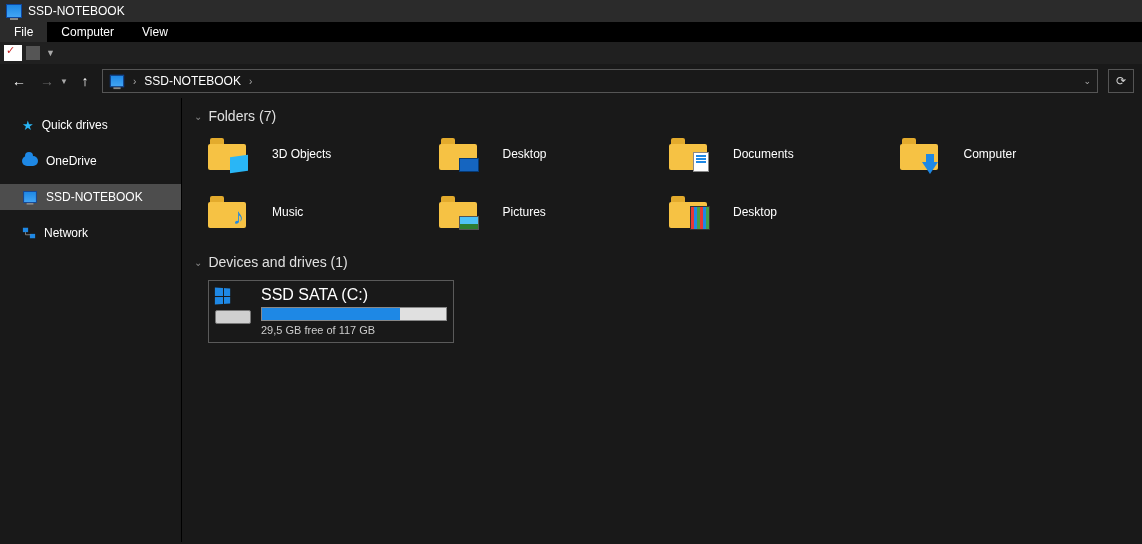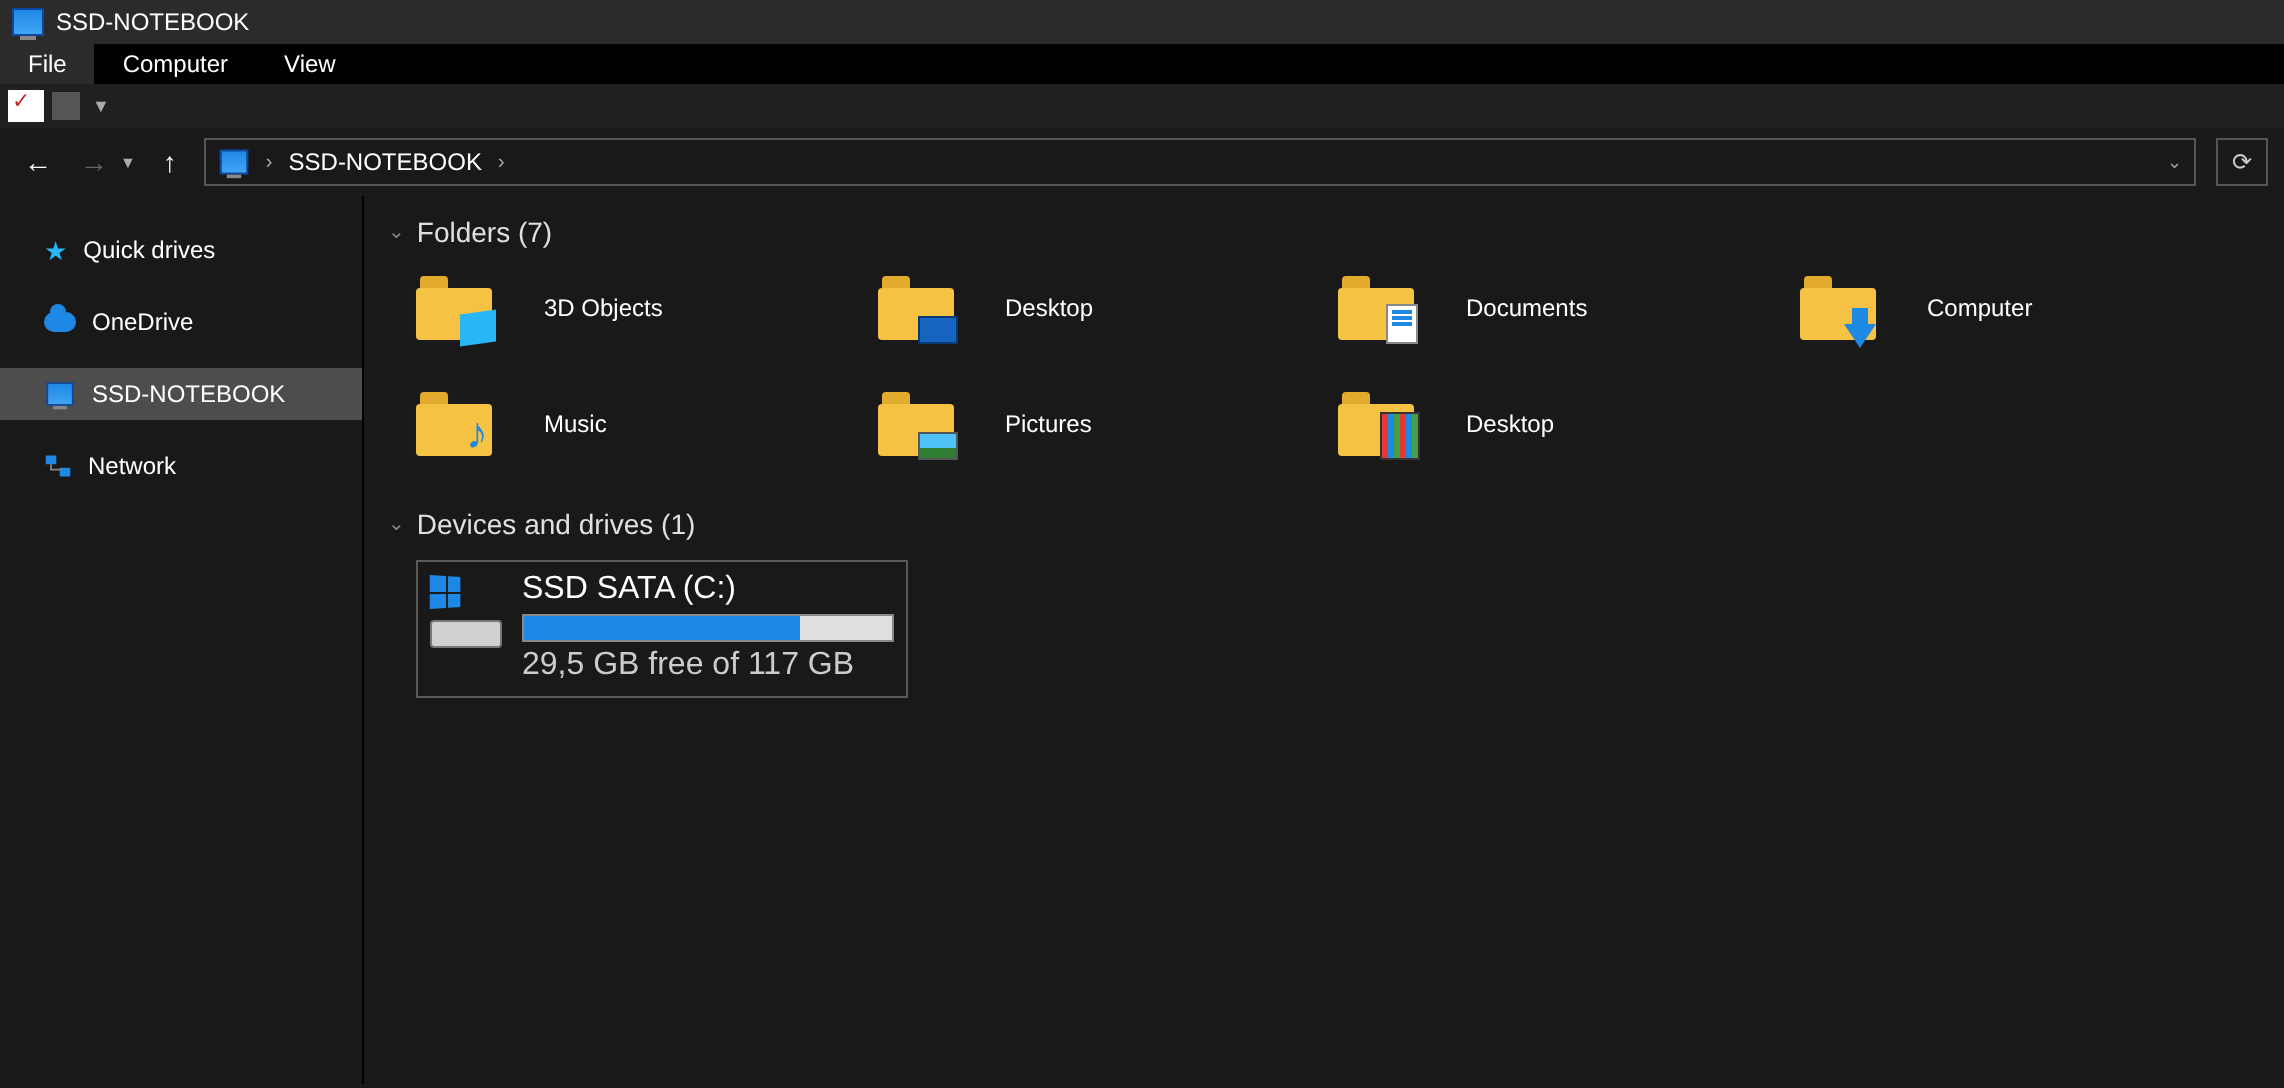--- a/index.html
+++ b/index.html
@@ -67,21 +67,21 @@
   .drive-box { width:246px; border:1px solid #5a5a5a; padding:5px 6px 6px 6px; display:flex; gap:10px; margin-left:14px;}
   .drive-icon { width:36px; height:36px; position:relative; margin-top:2px;}
   .drive-icon .disk{position:absolute;bottom:0;width:36px;height:14px;background:#d0d0d0;border:1px solid #777;border-radius:2px;}
   .drive-icon .win{position:absolute;top:0;left:0;width:18px;height:18px;}
   .winlogo{display:grid;grid-template-columns:1fr 1fr;grid-template-rows:1fr 1fr;gap:1px;width:16px;height:16px;transform:perspective(40px) rotateY(18deg);}
   .winlogo span{background:#1e88e5;}
   .drive-info{flex:1;display:flex;flex-direction:column;gap:3px;}
   .drive-name{color:#fff;font-size:16px;}
   .drive-bar{height:14px;background:#e0e0e0;position:relative;border:1px solid #888;}
   .drive-fill{position:absolute;left:0;top:0;bottom:0;background:#1e88e5;}
-  .drive-free{color:#ccc;font-size:16px;}
+  .drive-free{color:#ccc;font-size:11px;}
 </style>
 </head>
 <body>
 
 <div class="titlebar">
   <div class="thispc-icon"></div>
   <div class="title-text">SSD-NOTEBOOK</div>
 </div>
 
 <div class="menubar">

